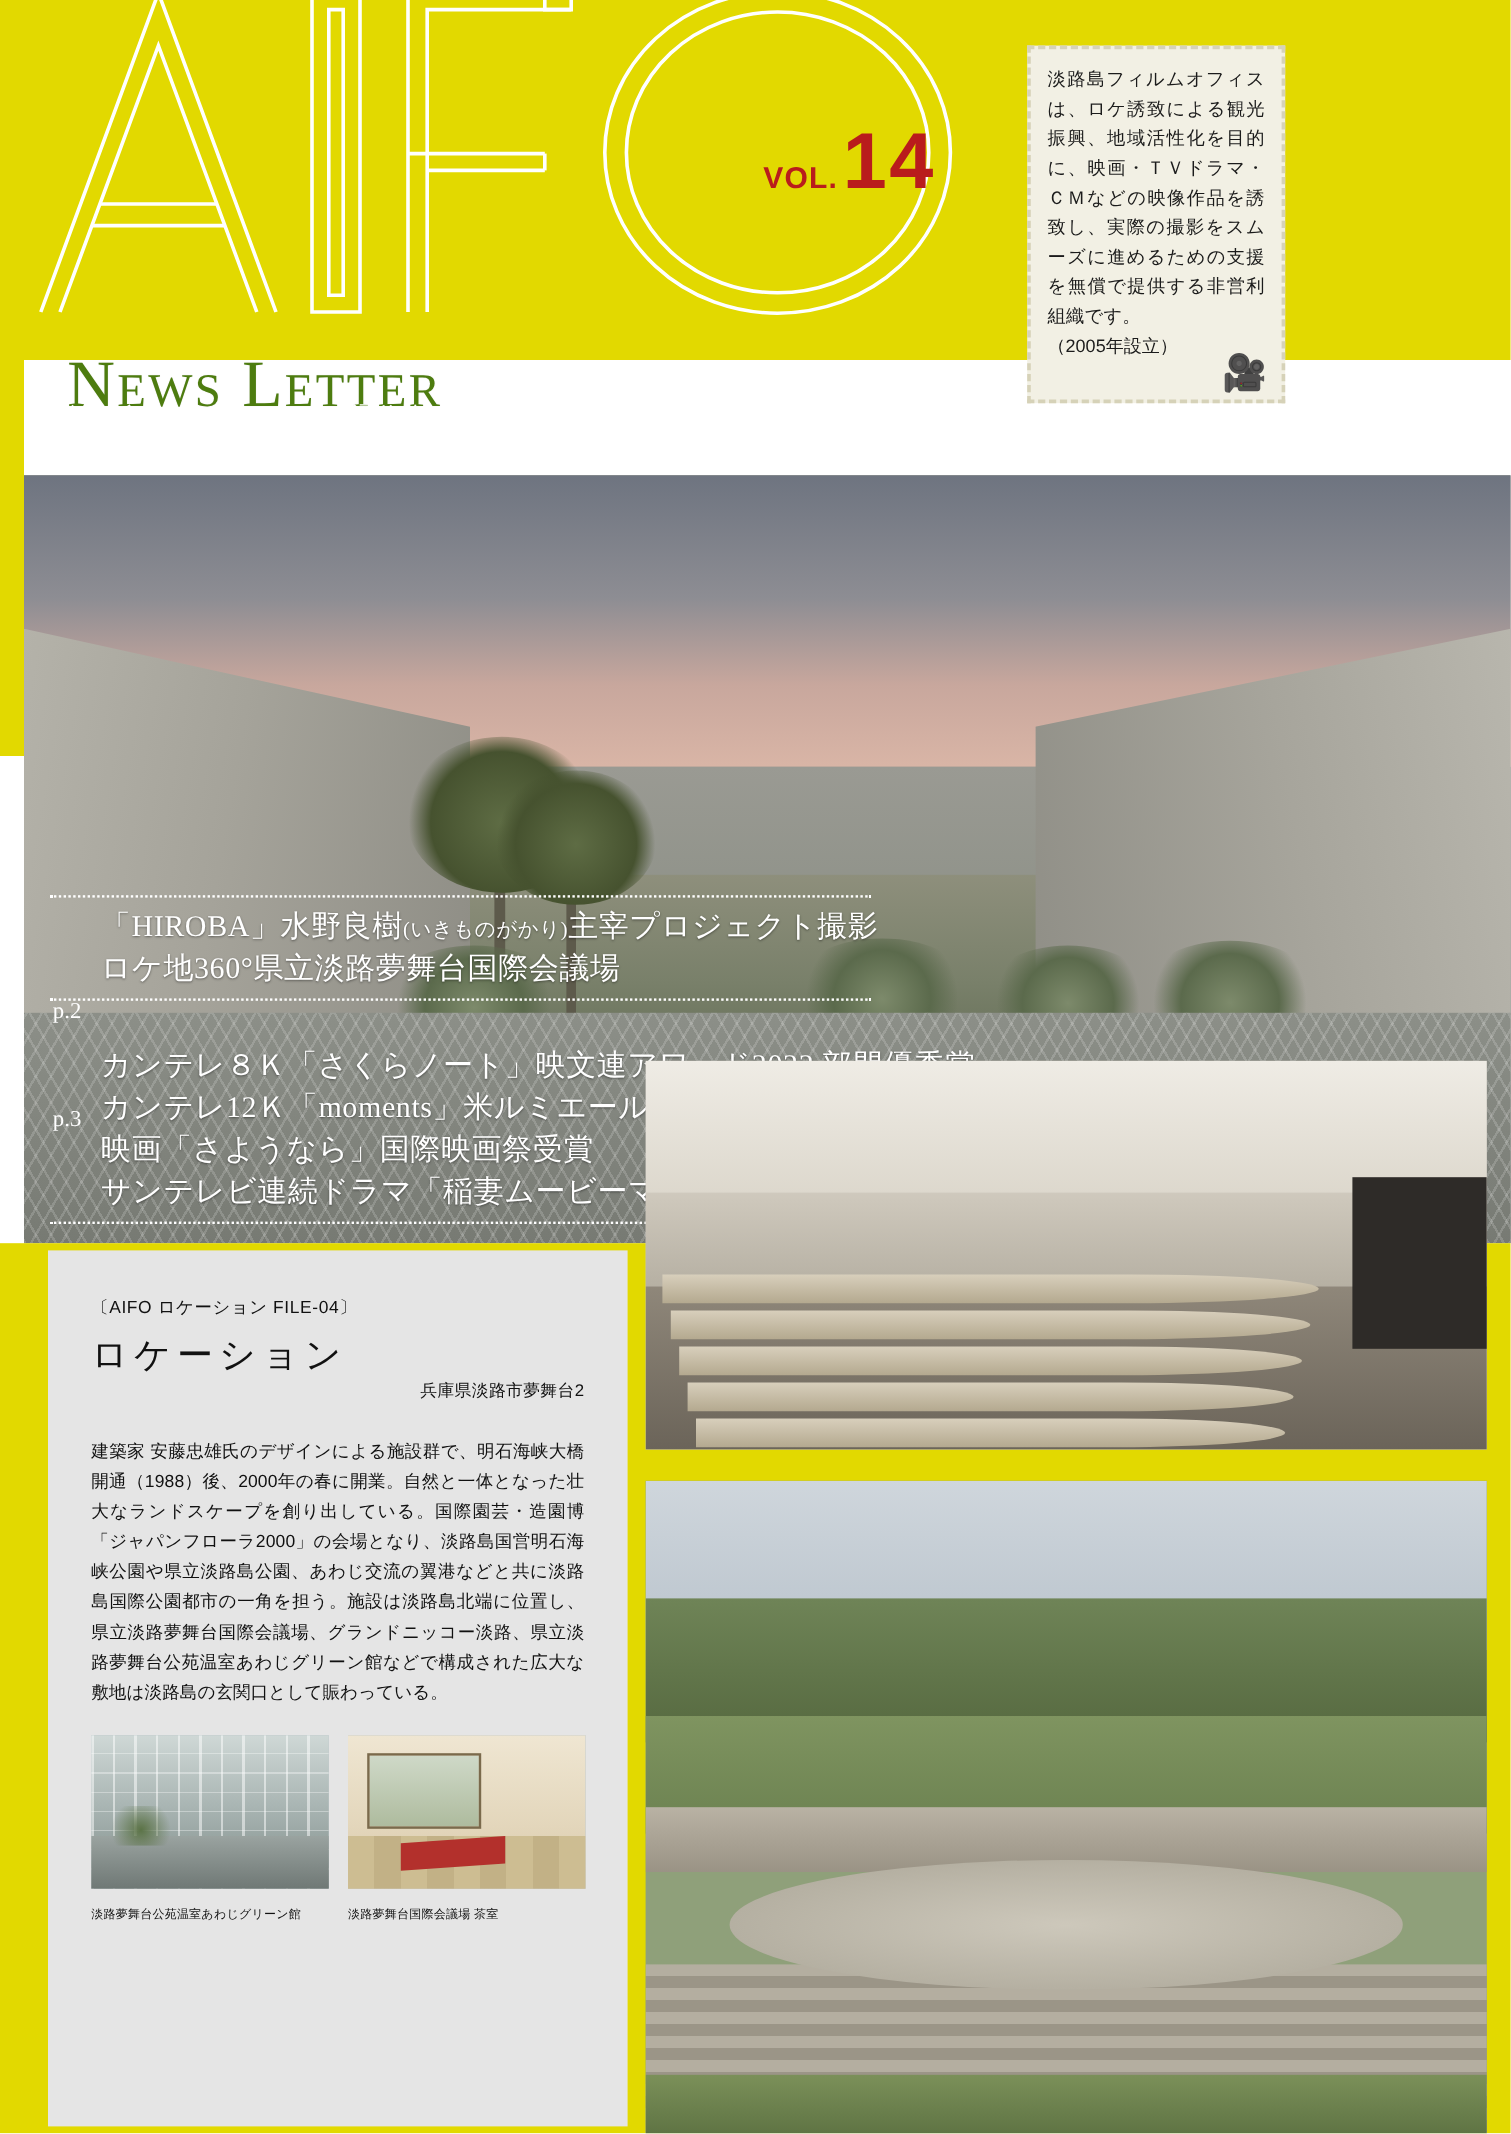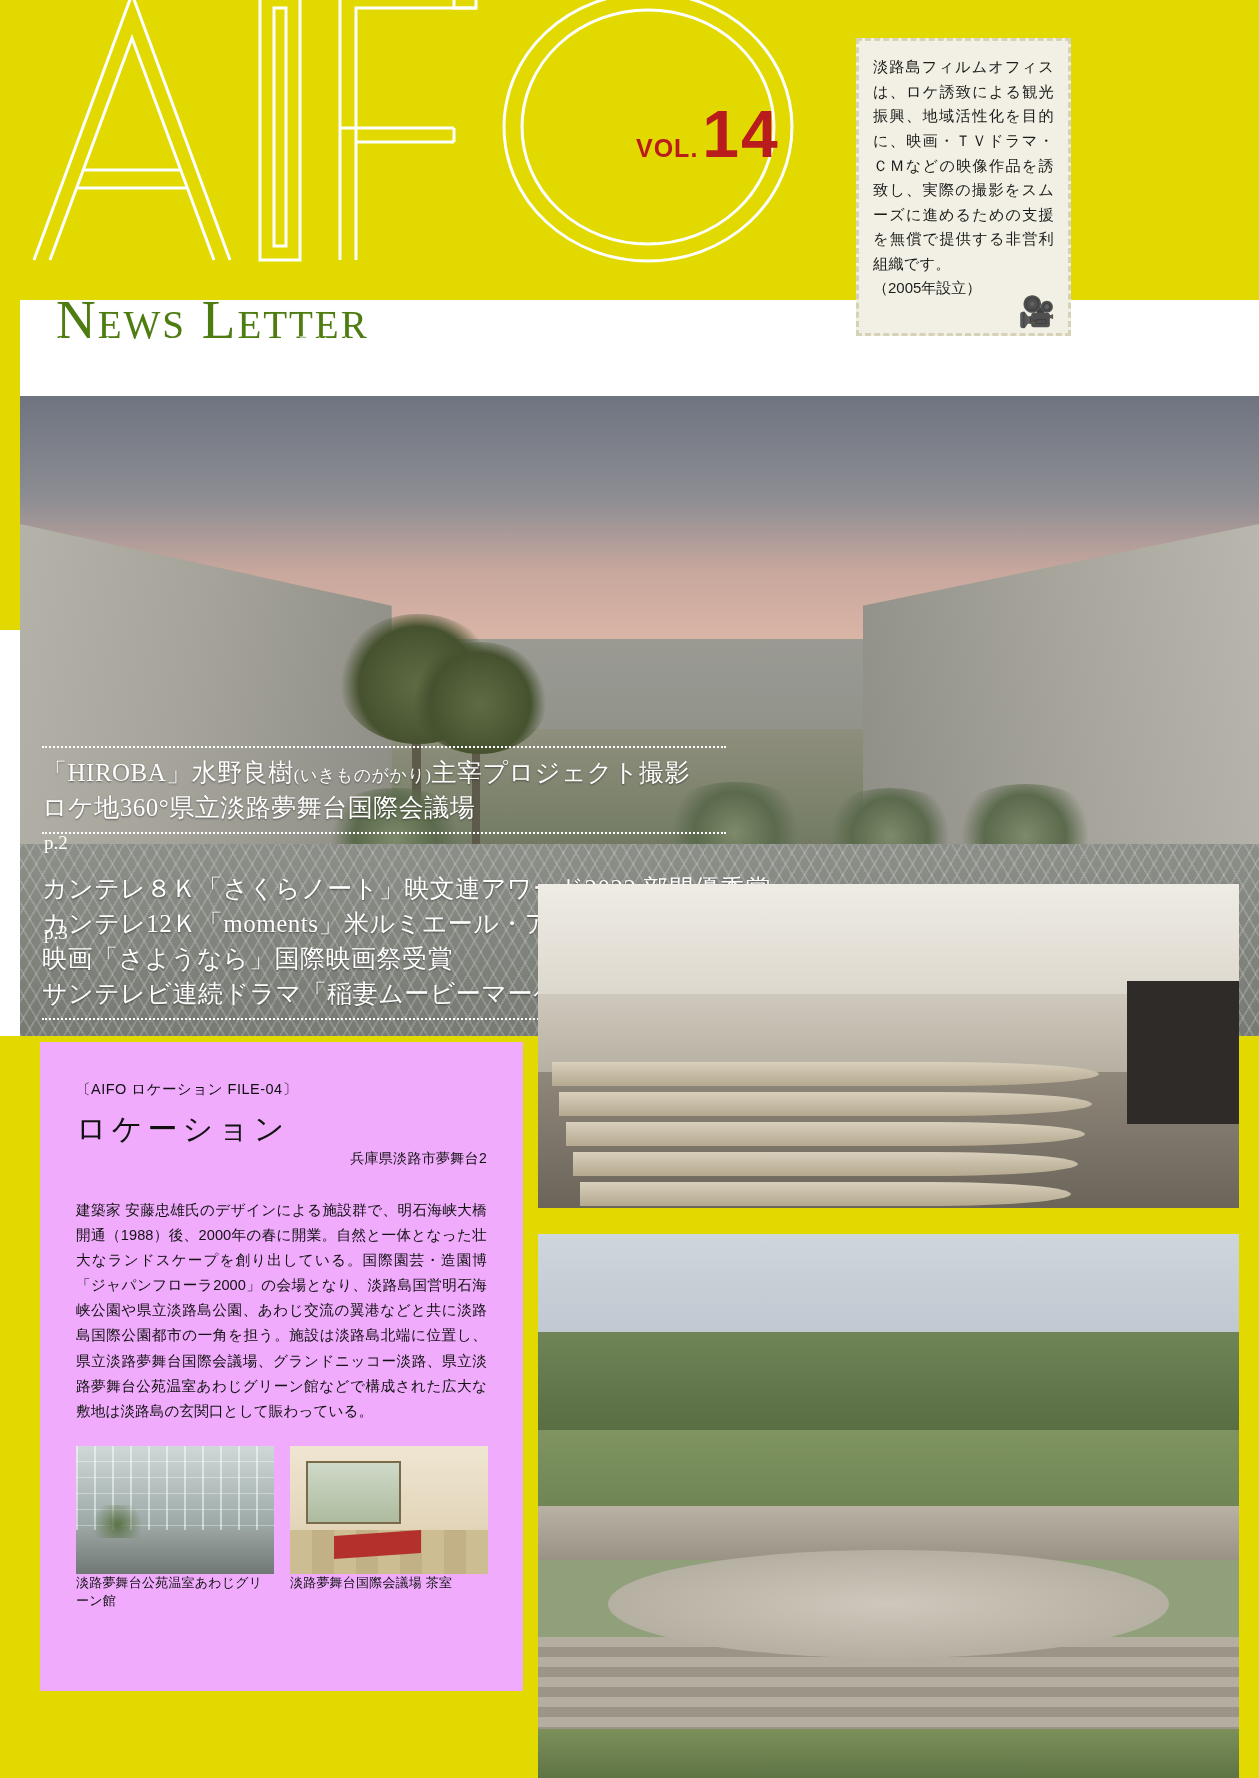--- a/index.html
+++ b/index.html
@@ -177,20 +177,21 @@
     width: 684px;
     height: 0;
   }
   .hl-line {
     font-size: 25px;
     line-height: 1.16;
     letter-spacing: 0.5px;
     white-space: nowrap;
     text-shadow: 0 1px 2px rgba(0,0,0,0.45);
     font-family: "Liberation Serif", "DejaVu Serif", serif;
+    margin-left: 42px;
   }
   .hl-line .small { font-size: 17px; }
   .pno {
     position: absolute;
     color: #ffffff;
     font-size: 19px;
     font-family: "Liberation Serif","DejaVu Serif",serif;
   }
 
   
@@ -198,22 +199,22 @@
     position: absolute;
     left: 0; top: 1036px;
     width: 1259px; height: 742px;
     background: #e2d900;
   }
 
   
   .card {
     position: absolute;
     left: 40px; top: 1042px;
-    width: 483px; height: 649px;
-    background: #f0abfc;
+    width: 483px; height: 730px;
+    background: #e5e5e5;
   }
   .card-inner { padding: 38px 36px 0 36px; }
   .file-label {
     font-size: 14.5px;
     color: #111;
     letter-spacing: 0.5px;
   }
   .card-title {
     font-size: 30px;
     color: #111;
@@ -242,23 +243,23 @@
     margin-top: 22px;
   }
   .thumb { width: 198px; }
   .thumb-img {
     width: 198px; height: 128px;
     overflow: hidden;
     position: relative;
     background: #b9c3c6;
   }
   .thumb-cap {
-    font-size: 13px;
-    color: #111;
-    margin-top: 0;
+    font-size: 10px;
+    color: #111;
+    margin-top: 14px;
     letter-spacing: 0.2px;
   }
   
   .gh-sky { position:absolute; left:0; top:0; width:100%; height:100%;
     background: linear-gradient(#cfd8d6 0%, #aab6b4 45%, #7d8a87 100%); }
   .gh-frame { position:absolute; left:0; top:0; width:100%; height:100%;
     background:
       repeating-linear-gradient(90deg, rgba(255,255,255,0.5) 0 2px, transparent 2px 18px),
       repeating-linear-gradient(0deg, rgba(255,255,255,0.35) 0 1px, transparent 1px 16px);}
   .gh-floor { position:absolute; left:0; bottom:0; width:100%; height:34%;

